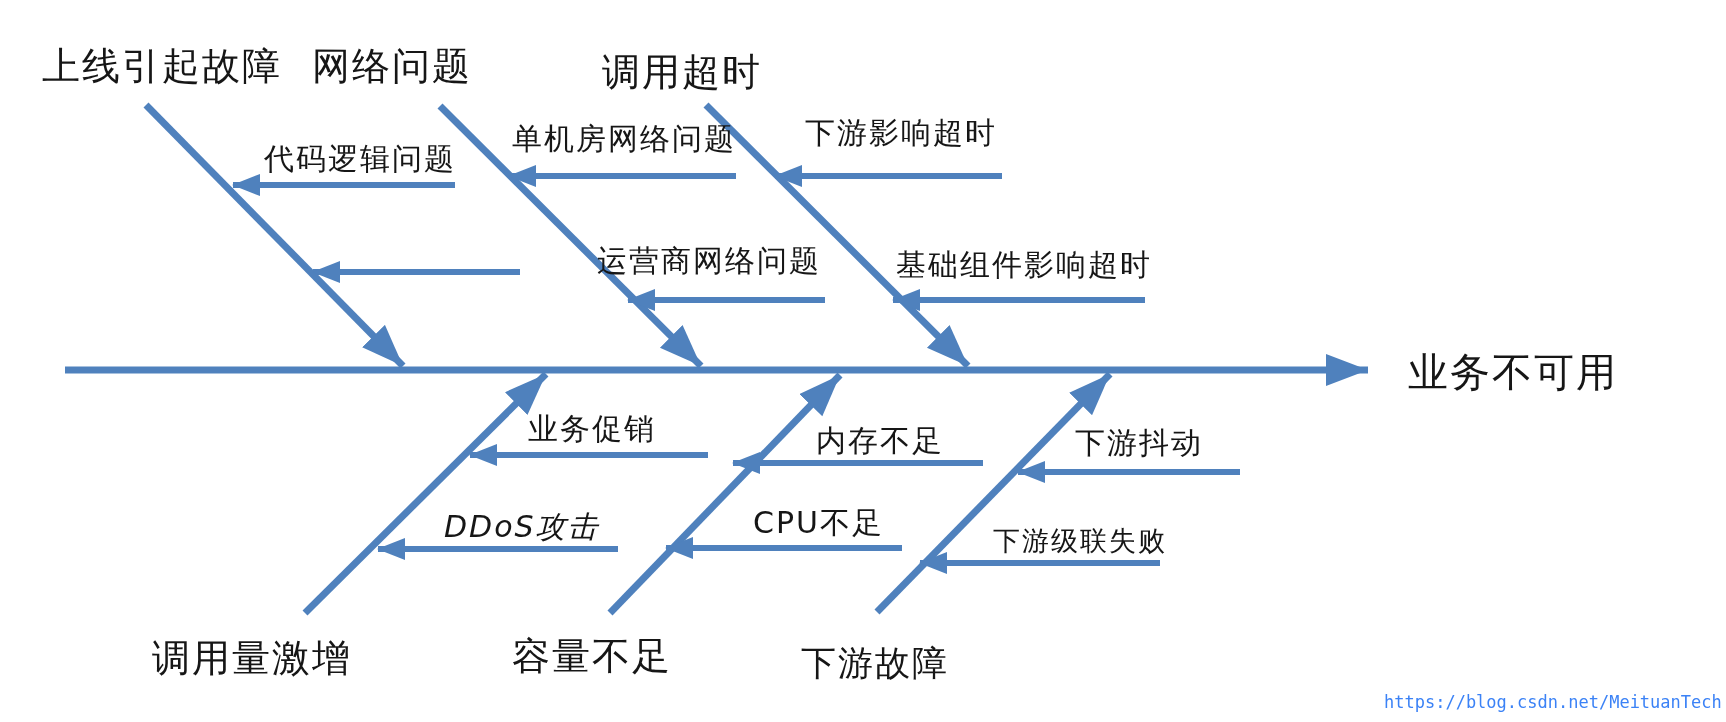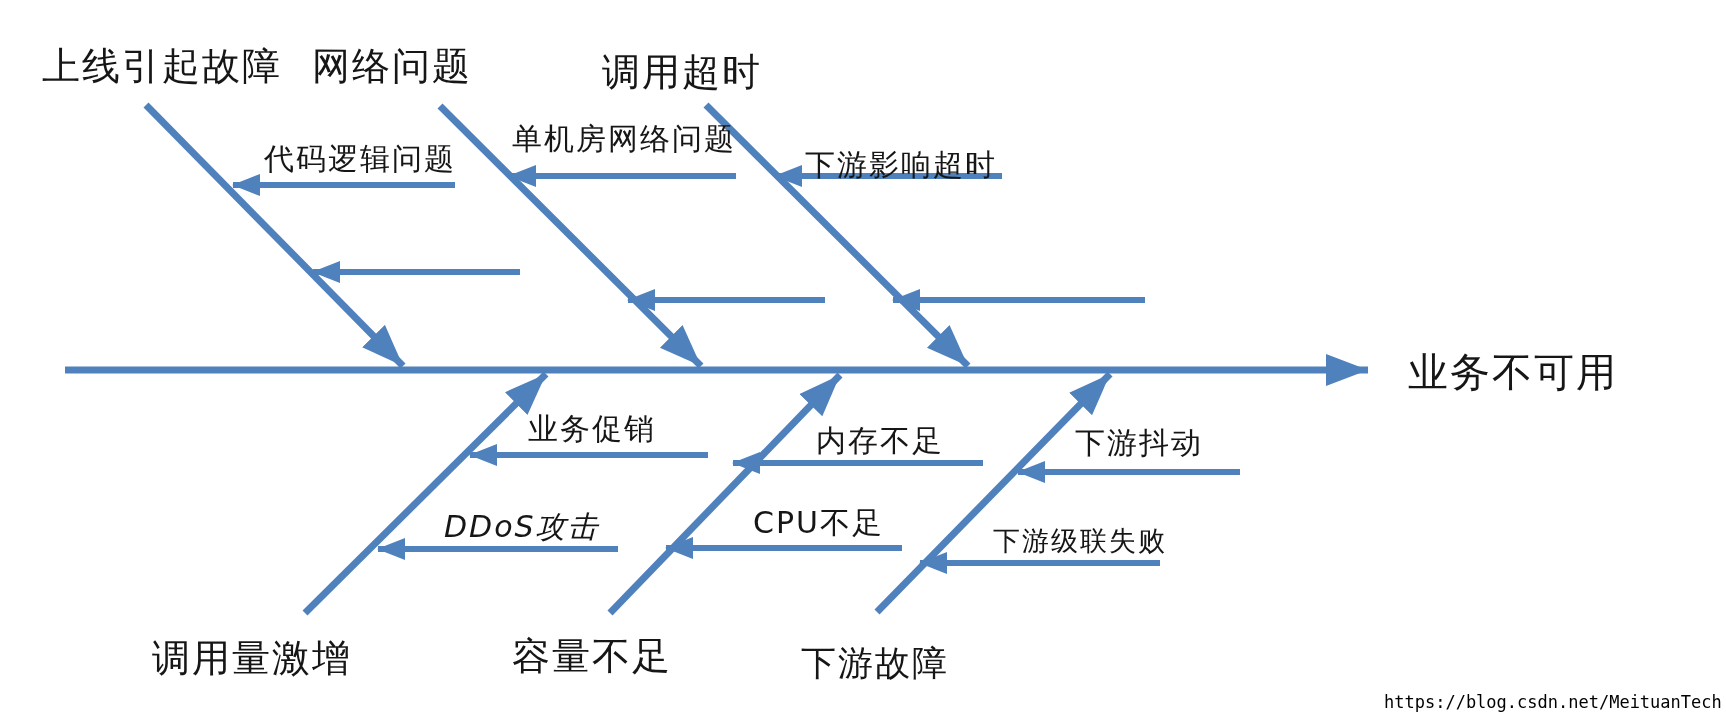--- a/index.html
+++ b/index.html
@@ -20,21 +20,21 @@
     letter-spacing:2px;
     line-height:1.1;
   }
   .lbl-big{font-size:38px;}
   .lbl-main{font-size:40px;}
   .lbl-sub{font-size:30px;}
   .watermark{
     position:absolute;
     font-family:"DejaVu Sans Mono","Liberation Mono",monospace;
     font-size:17px;
-    color:#000000;
+    color:#3b82f6;
     letter-spacing:0px;
   }
 </style>
 </head>
 <body>
 
 <div id="stage">
 
   <svg id="fishbone-svg" width="1726" height="722" viewBox="0 0 1726 722">
     <defs>
@@ -81,22 +81,24 @@
   <div class="lbl lbl-big" style="left:42px;top:46px;">上线引起故障</div>
   <div class="lbl lbl-big" style="left:602px;top:52px;">调用超时</div>
 
   <div class="lbl lbl-big" style="left:152px;top:638px;">调用量激增</div>
   <div class="lbl lbl-big" style="left:512px;top:636px;">容量不足</div>
   <div class="lbl lbl-big" style="left:801px;top:644px;font-size:35px;">下游故障</div>
 
   <div class="lbl lbl-sub" style="left:264px;top:142px;">代码逻辑问题</div>
 
   <div class="lbl lbl-sub" style="left:500px;top:122px;margin-left:12px;">单机房网络问题</div>
+  <div class="lbl lbl-sub" style="left:597px;top:244px;">运营商网络问题</div>
 
-  <div class="lbl lbl-sub" style="left:805px;top:116px;margin-top:32px;">下游影响超时</div>
+  <div class="lbl lbl-sub" style="left:805px;top:116px;">下游影响超时</div>
+  <div class="lbl lbl-sub" style="left:896px;top:248px;">基础组件影响超时</div>
 
   <div class="lbl lbl-sub" style="left:528px;top:412px;">业务促销</div>
   <div class="lbl lbl-sub" style="left:444px;top:510px;font-style:italic;">DDoS攻击</div>
 
   <div class="lbl lbl-sub" style="left:816px;top:424px;">内存不足</div>
   <div class="lbl lbl-sub" style="left:753px;top:506px;">CPU不足</div>
 
   <div class="lbl lbl-sub" style="left:1075px;top:426px;">下游抖动</div>
   <div class="lbl lbl-sub" style="left:993px;top:526px;font-size:27px;">下游级联失败</div>
 

